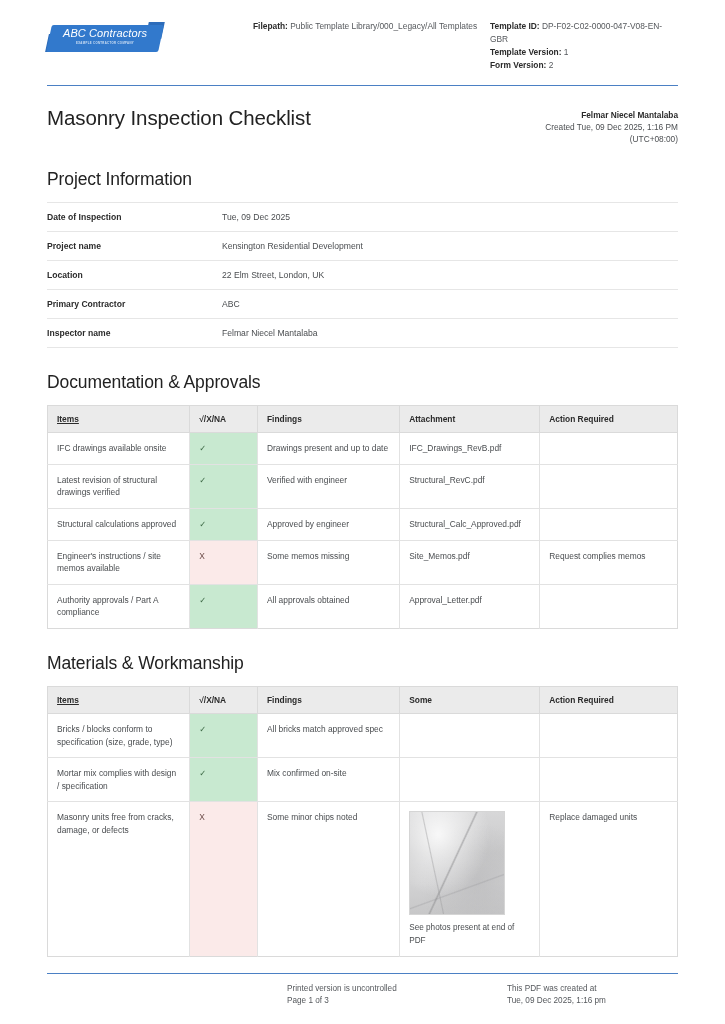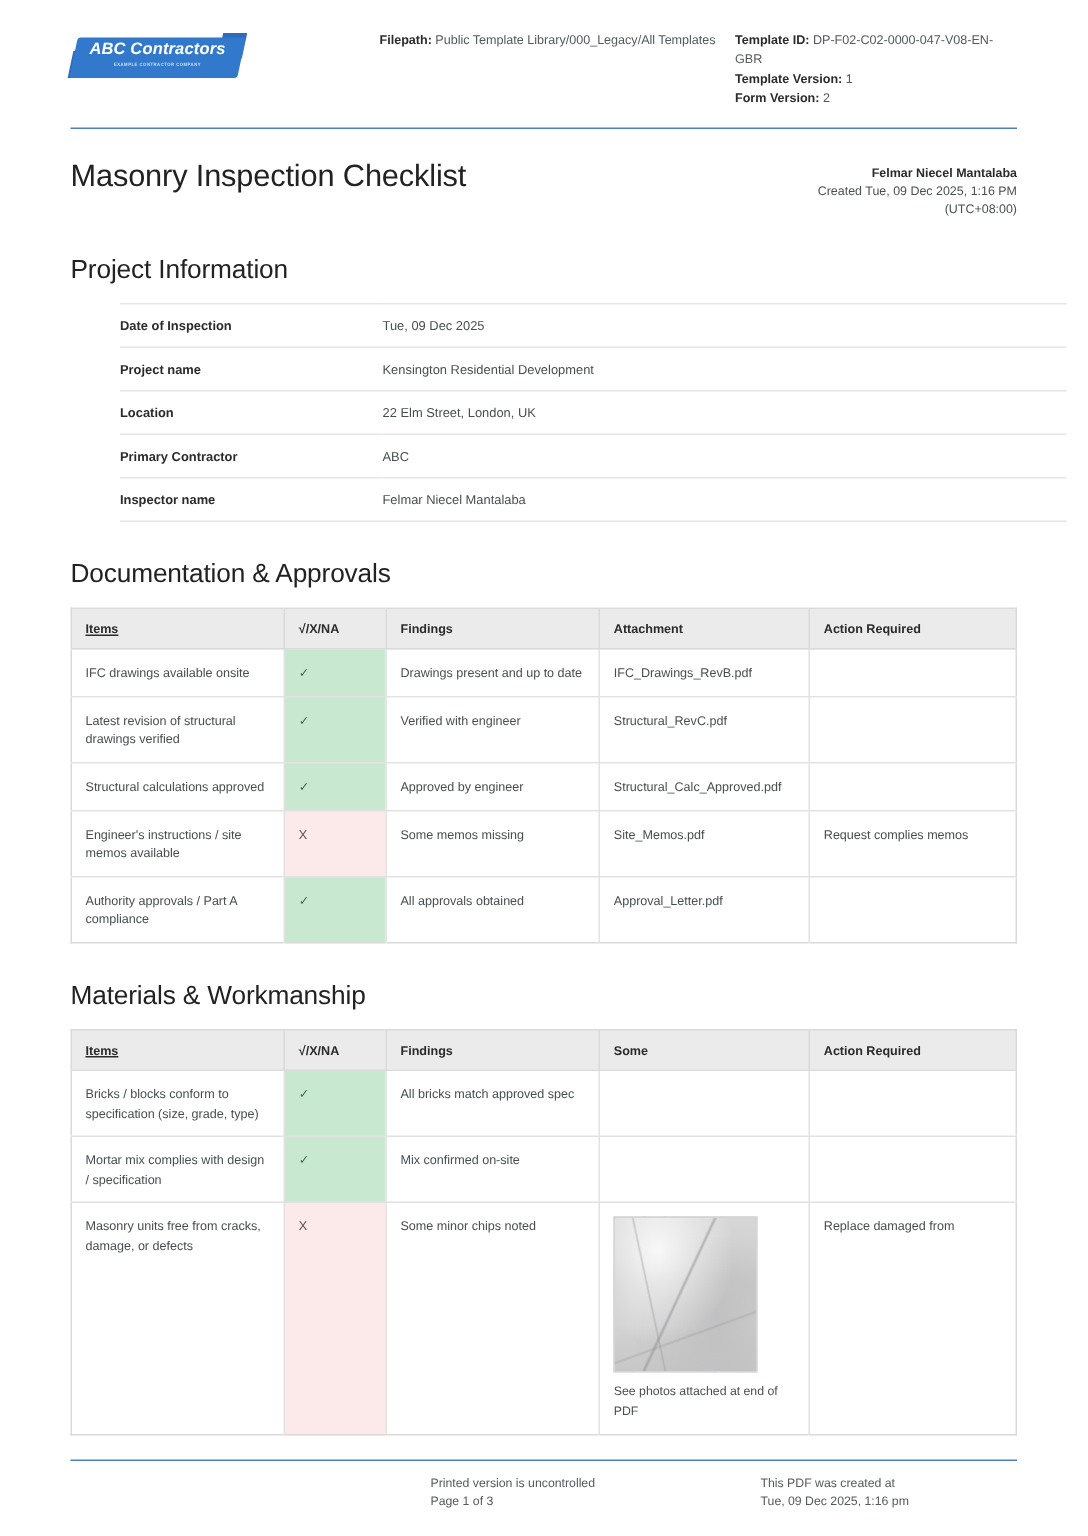--- a/index.html
+++ b/index.html
@@ -55,21 +55,21 @@
     width: 16px; height: 17px;
     background: #2d6cba;
     transform: skewX(-12deg);
   }
   .logo .logo-text {
     position: absolute;
     left: 0; top: 5px;
     width: 116px;
     text-align: center;
     font-size: 11px;
-    font-weight: bold;
+    font-weight: normal;
     font-style: italic;
     color: #ffffff;
     letter-spacing: 0.1px;
     z-index: 3;
   }
   .logo .logo-sub {
     position: absolute;
     left: 0; top: 19px;
     width: 116px;
     text-align: center;
@@ -118,21 +118,21 @@
   .section-title {
     font-size: 17.5px;
     font-weight: normal;
     color: #222222;
     margin-top: 24px;
     margin-bottom: 12px;
     letter-spacing: -0.1px;
   }
 
   
-  .info-table { width: 100%; border-collapse: collapse; margin-left: 33px; }
+  .info-table { width: 100%; border-collapse: collapse; }
   .info-table tr { border-top: 1px solid #e6e6e6; }
   .info-table tr:last-child { border-bottom: 1px solid #e6e6e6; }
   .info-table td { padding: 9px 0; vertical-align: top; font-size: 8.6px; }
   .info-table td.k { width: 175px; font-weight: bold; color: #2b2b2b; }
   .info-table td.v { color: #4a4d50; }
 
   
   .check-table {
     width: 100%;
     border-collapse: collapse;
@@ -357,23 +357,23 @@
         <td>Mix confirmed on-site</td>
         <td></td>
         <td></td>
       </tr>
       <tr>
         <td>Masonry units free from cracks, damage, or defects</td>
         <td class="mark-fail">X</td>
         <td>Some minor chips noted</td>
         <td>
           <div class="photo-thumb"></div>
-          <div class="photo-cap">See photos attached at end of PDF</div>
+          <div class="photo-cap">See photos present at end of PDF</div>
         </td>
-        <td>Replace damaged from</td>
+        <td>Replace damaged units</td>
       </tr>
     </tbody>
   </table>
 
   <div class="footer">
     <div class="rule-blue"></div>
     <div class="footer-cols">
       <div class="footer-c1"></div>
       <div class="footer-c2">
         <div>Printed version is uncontrolled</div>

